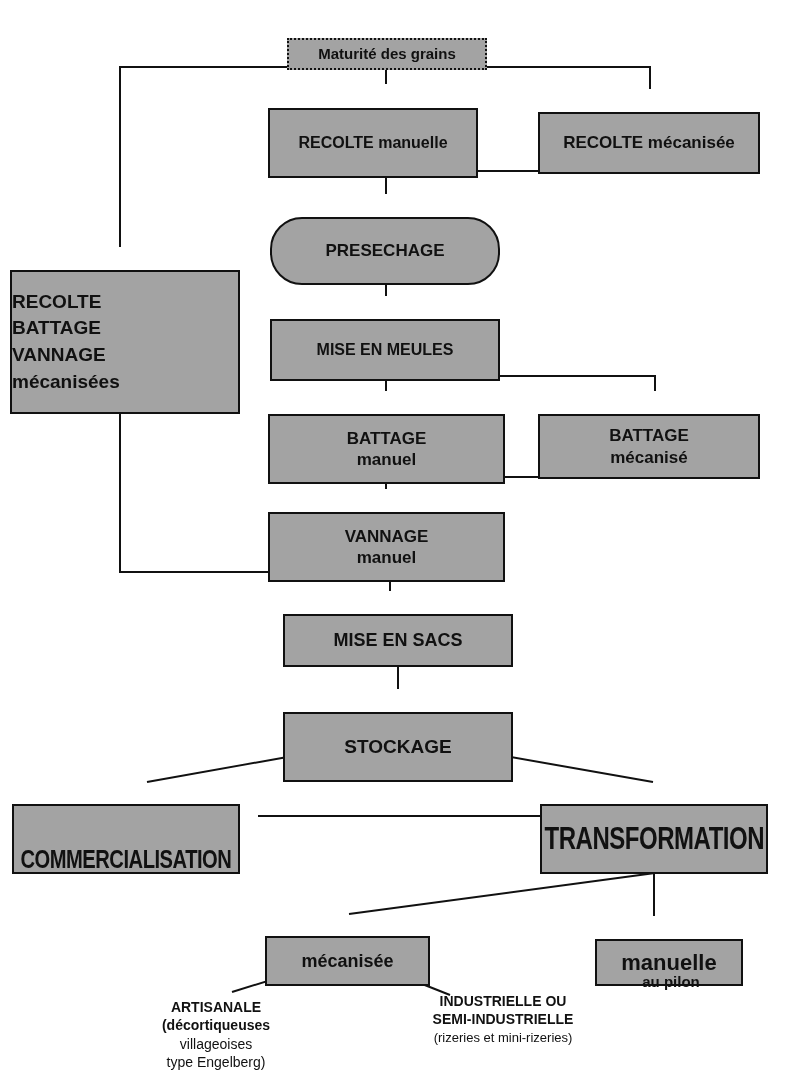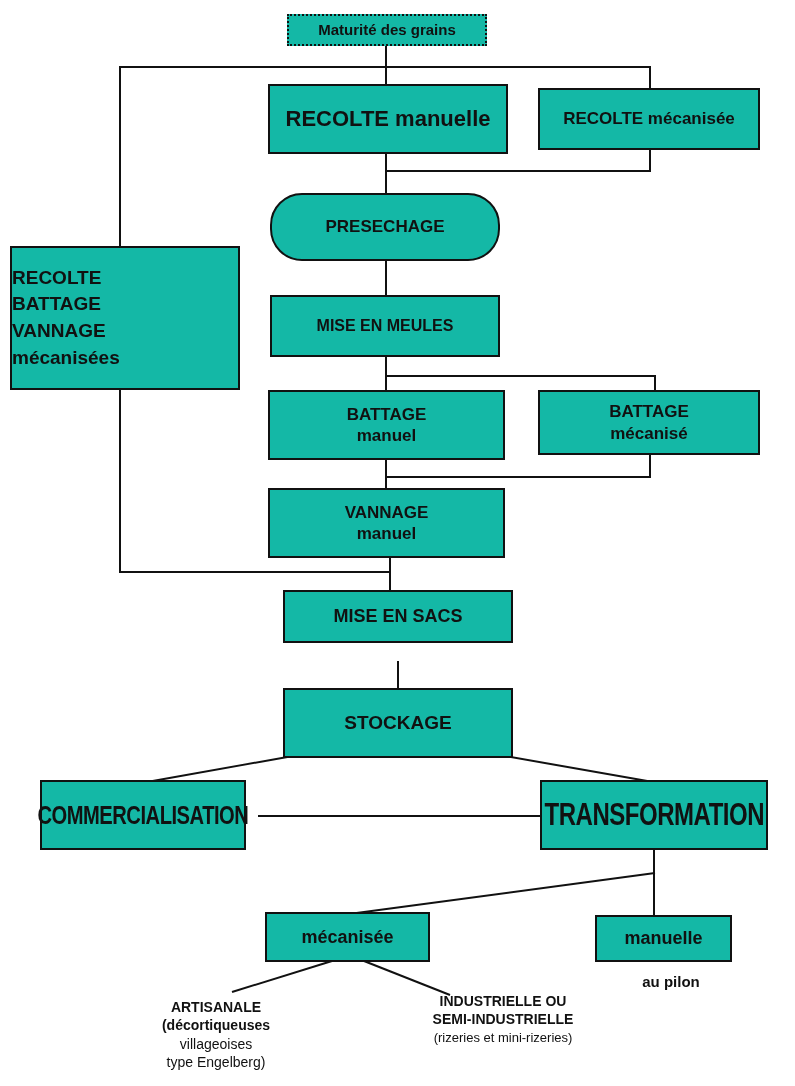--- a/index.html
+++ b/index.html
@@ -17,29 +17,30 @@
   svg.wires {
     position: absolute;
     left: 0; top: 0;
     width: 795px; height: 1086px;
   }
   svg.wires line { stroke: #111; stroke-width: 2; }
 
   .box {
     position: absolute;
     border: 2px solid #111;
-    background: #14b8a6;
+    background: #a3a3a3;
     display: flex;
     flex-direction: column;
     align-items: center;
     justify-content: center;
     text-align: center;
     font-weight: 700;
     color: #111;
     line-height: 1.25;
+    margin-top: 24px;
   }
   .box.dotted { border: 2px dotted #111; }
 
   .box.left-align {
     align-items: flex-start;
     text-align: left;
     line-height: 1.4;
   }
 
   .condensed { display: inline-block; transform: scale(0.96, 1.22); letter-spacing: -0.5px; white-space: nowrap; }
@@ -83,21 +84,21 @@
     <line x1="654" y1="849" x2="654" y2="916"></line>
     <line x1="655" y1="873" x2="349" y2="914"></line>
     <line x1="332" y1="961" x2="232" y2="992"></line>
     <line x1="364" y1="961" x2="450" y2="995"></line>
   </svg>
 
   <div class="box dotted" style="left:287px; top:14px; width:200px; height:32px; font-size:15px;">
     <div>Maturité des grains</div>
   </div>
 
-  <div class="box" style="left:268px; top:84px; width:240px; height:70px; font-size:22px;">
+  <div class="box" style="left:268px; top:84px; width:210px; height:70px; font-size:16px;">
     <div>RECOLTE manuelle</div>
   </div>
 
   <div class="box" style="left:538px; top:88px; width:222px; height:62px; font-size:17px;">
     <div>RECOLTE mécanisée</div>
   </div>
 
   <div class="box" style="left:270px; top:193px; width:230px; height:68px; font-size:17px;border-radius:32px;">
     <div>PRESECHAGE</div>
   </div>
@@ -129,33 +130,33 @@
   </div>
 
   <div class="box" style="left:283px; top:590px; width:230px; height:53px; font-size:18px;">
     <div>MISE EN SACS</div>
   </div>
 
   <div class="box" style="left:283px; top:688px; width:230px; height:70px; font-size:19px;">
     <div>STOCKAGE</div>
   </div>
 
-  <div class="box" style="left:40px; top:780px; width:206px; height:70px; font-size:21px;">
+  <div class="box" style="left:12px; top:780px; width:228px; height:70px; font-size:21px;justify-content:flex-end;">
     <div class="condensed">COMMERCIALISATION</div>
   </div>
 
   <div class="box" style="left:540px; top:780px; width:228px; height:70px; font-size:25px;">
     <div class="condensed">TRANSFORMATION</div>
   </div>
 
   <div class="box" style="left:265px; top:912px; width:165px; height:50px; font-size:18px;">
     <div>mécanisée</div>
   </div>
 
-  <div class="box" style="left:595px; top:915px; width:137px; height:47px; font-size:18px;">
+  <div class="box" style="left:595px; top:915px; width:148px; height:47px; font-size:22px;">
     <div>manuelle</div>
   </div>
 
   <div class="freetext bold" style="left:595px; top:972px; width:152px; font-size:15px;">au pilon</div>
 
   <div class="freetext" style="left:131px; top:986px; width:170px; font-size:14px;margin-top:12px;">
     <div class="bold">ARTISANALE</div>
     <div class="bold">(décortiqueuses</div>
     <div class="normal">villageoises</div>
     <div class="normal">type Engelberg)</div>

